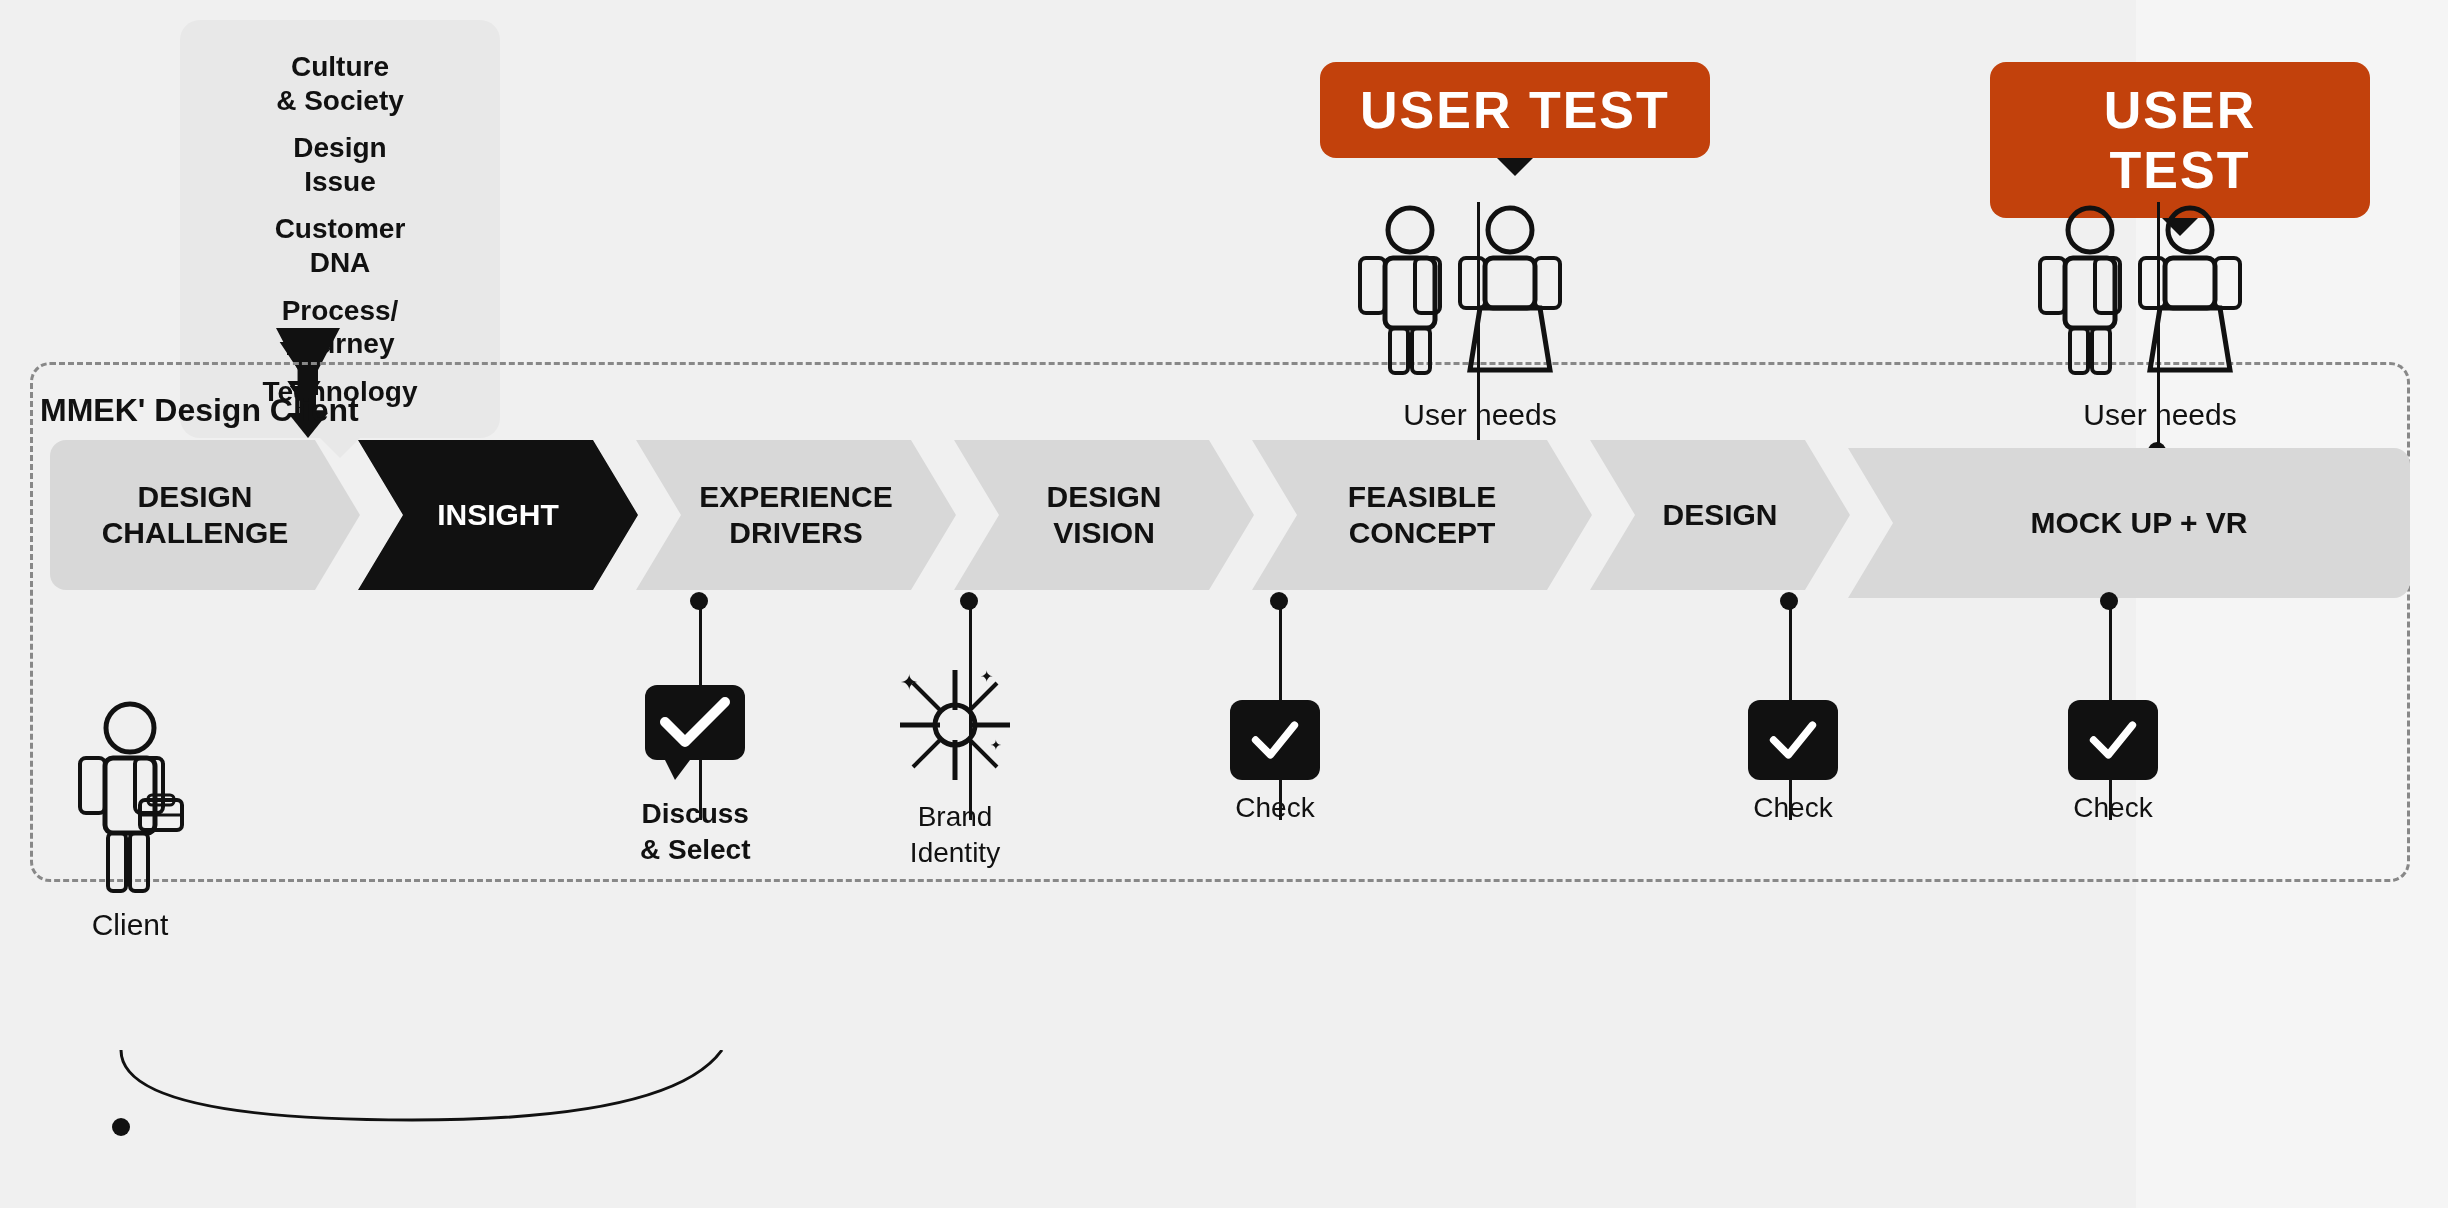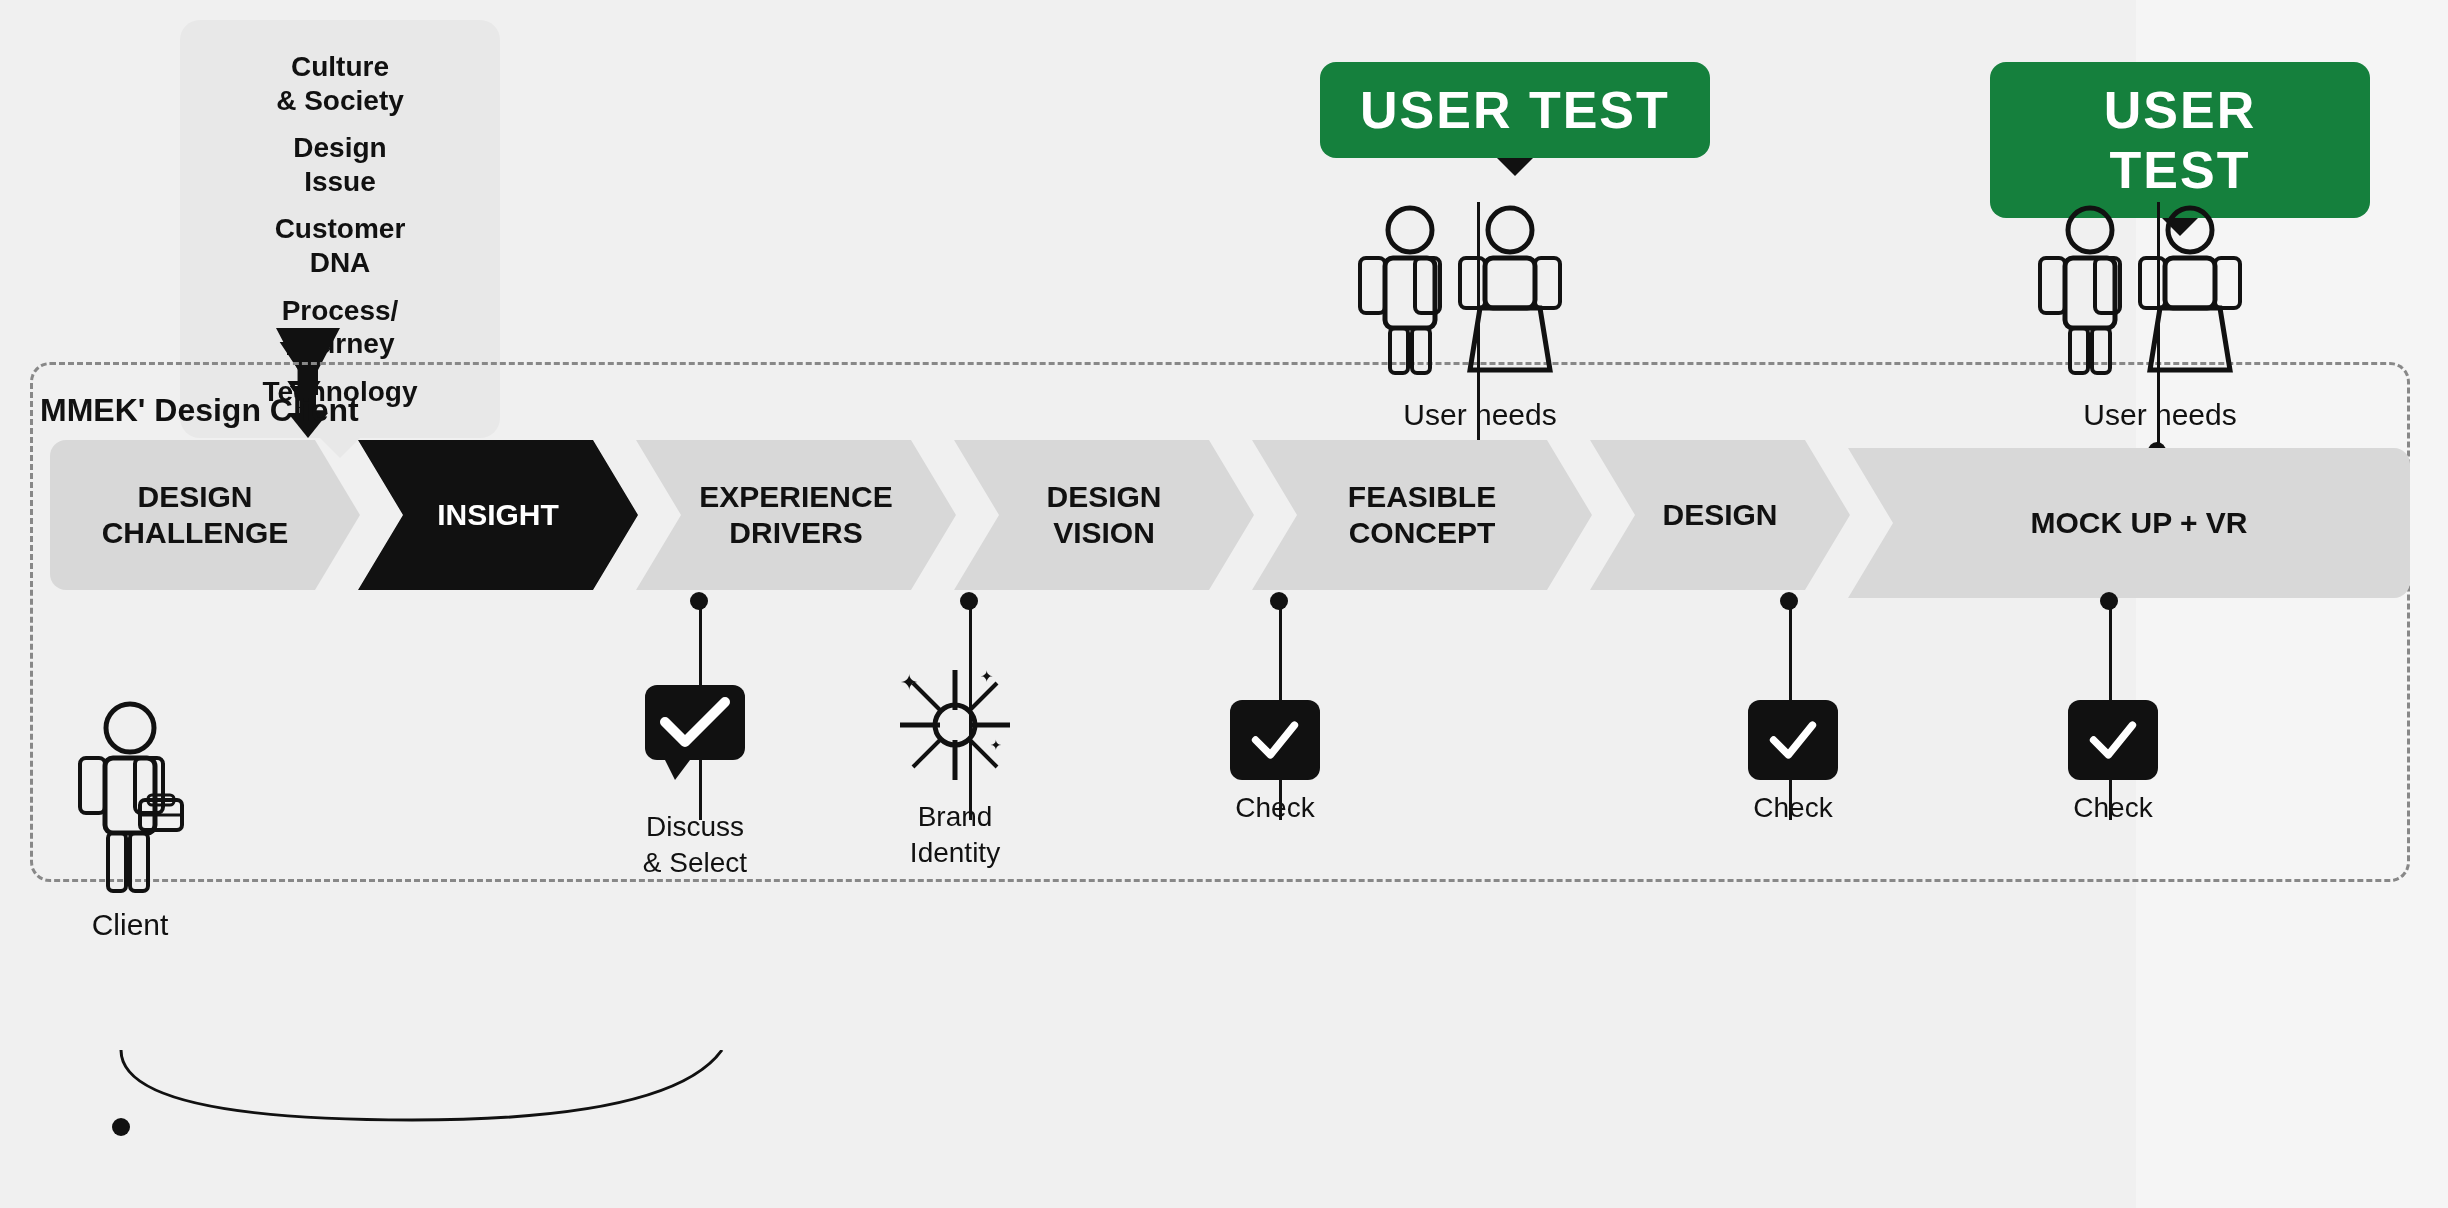--- a/index.html
+++ b/index.html
@@ -43,21 +43,21 @@
       font-size: 28px;
       font-weight: bold;
       color: #111;
       margin-bottom: 14px;
       line-height: 1.2;
     }
 
     
     .user-test-bubble {
       position: absolute;
-      background: #15803d;
+      background: #c2410c;
       color: #fff;
       border-radius: 16px;
       padding: 18px 40px;
       font-size: 52px;
       font-weight: 900;
       letter-spacing: 2px;
       text-align: center;
     }
     .user-test-bubble::after {
       content: '';
@@ -345,21 +345,21 @@
     <path d="M9 0 Q9 70 300 70 Q560 70 610 0" fill="none" stroke="#111" stroke-width="3"></path>
   </svg>
 
   <div class="bottom-icon-container" style="position:absolute;top:680px;left:640px;">
 
     <svg width="110" height="100" viewBox="0 0 110 100">
       <rect x="5" y="5" width="100" height="75" rx="12" fill="#111"></rect>
       <polygon points="25,80 50,80 35,100" fill="#111"></polygon>
       <polyline points="25,42 45,62 85,22" fill="none" stroke="white" stroke-width="10" stroke-linecap="round" stroke-linejoin="round"></polyline>
     </svg>
-    <div style="font-size:28px;color:#111;text-align:center;margin-top:29px;line-height:1.3;">Discuss<br>&amp; Select</div>
+    <div style="font-size:28px;color:#111;text-align:center;margin-top:16px;line-height:1.3;font-weight:bold;">Discuss<br>&amp; Select</div>
   </div>
 
   <div class="bottom-icon-container" style="position:absolute;top:660px;left:890px;">
     <svg width="130" height="130" viewBox="0 0 130 130">
 
       <line x1="65" y1="10" x2="65" y2="50" stroke="#111" stroke-width="5"></line>
       <line x1="65" y1="80" x2="65" y2="120" stroke="#111" stroke-width="5"></line>
       <line x1="10" y1="65" x2="50" y2="65" stroke="#111" stroke-width="5"></line>
       <line x1="80" y1="65" x2="120" y2="65" stroke="#111" stroke-width="5"></line>
       <line x1="23" y1="23" x2="50" y2="50" stroke="#111" stroke-width="4"></line>

